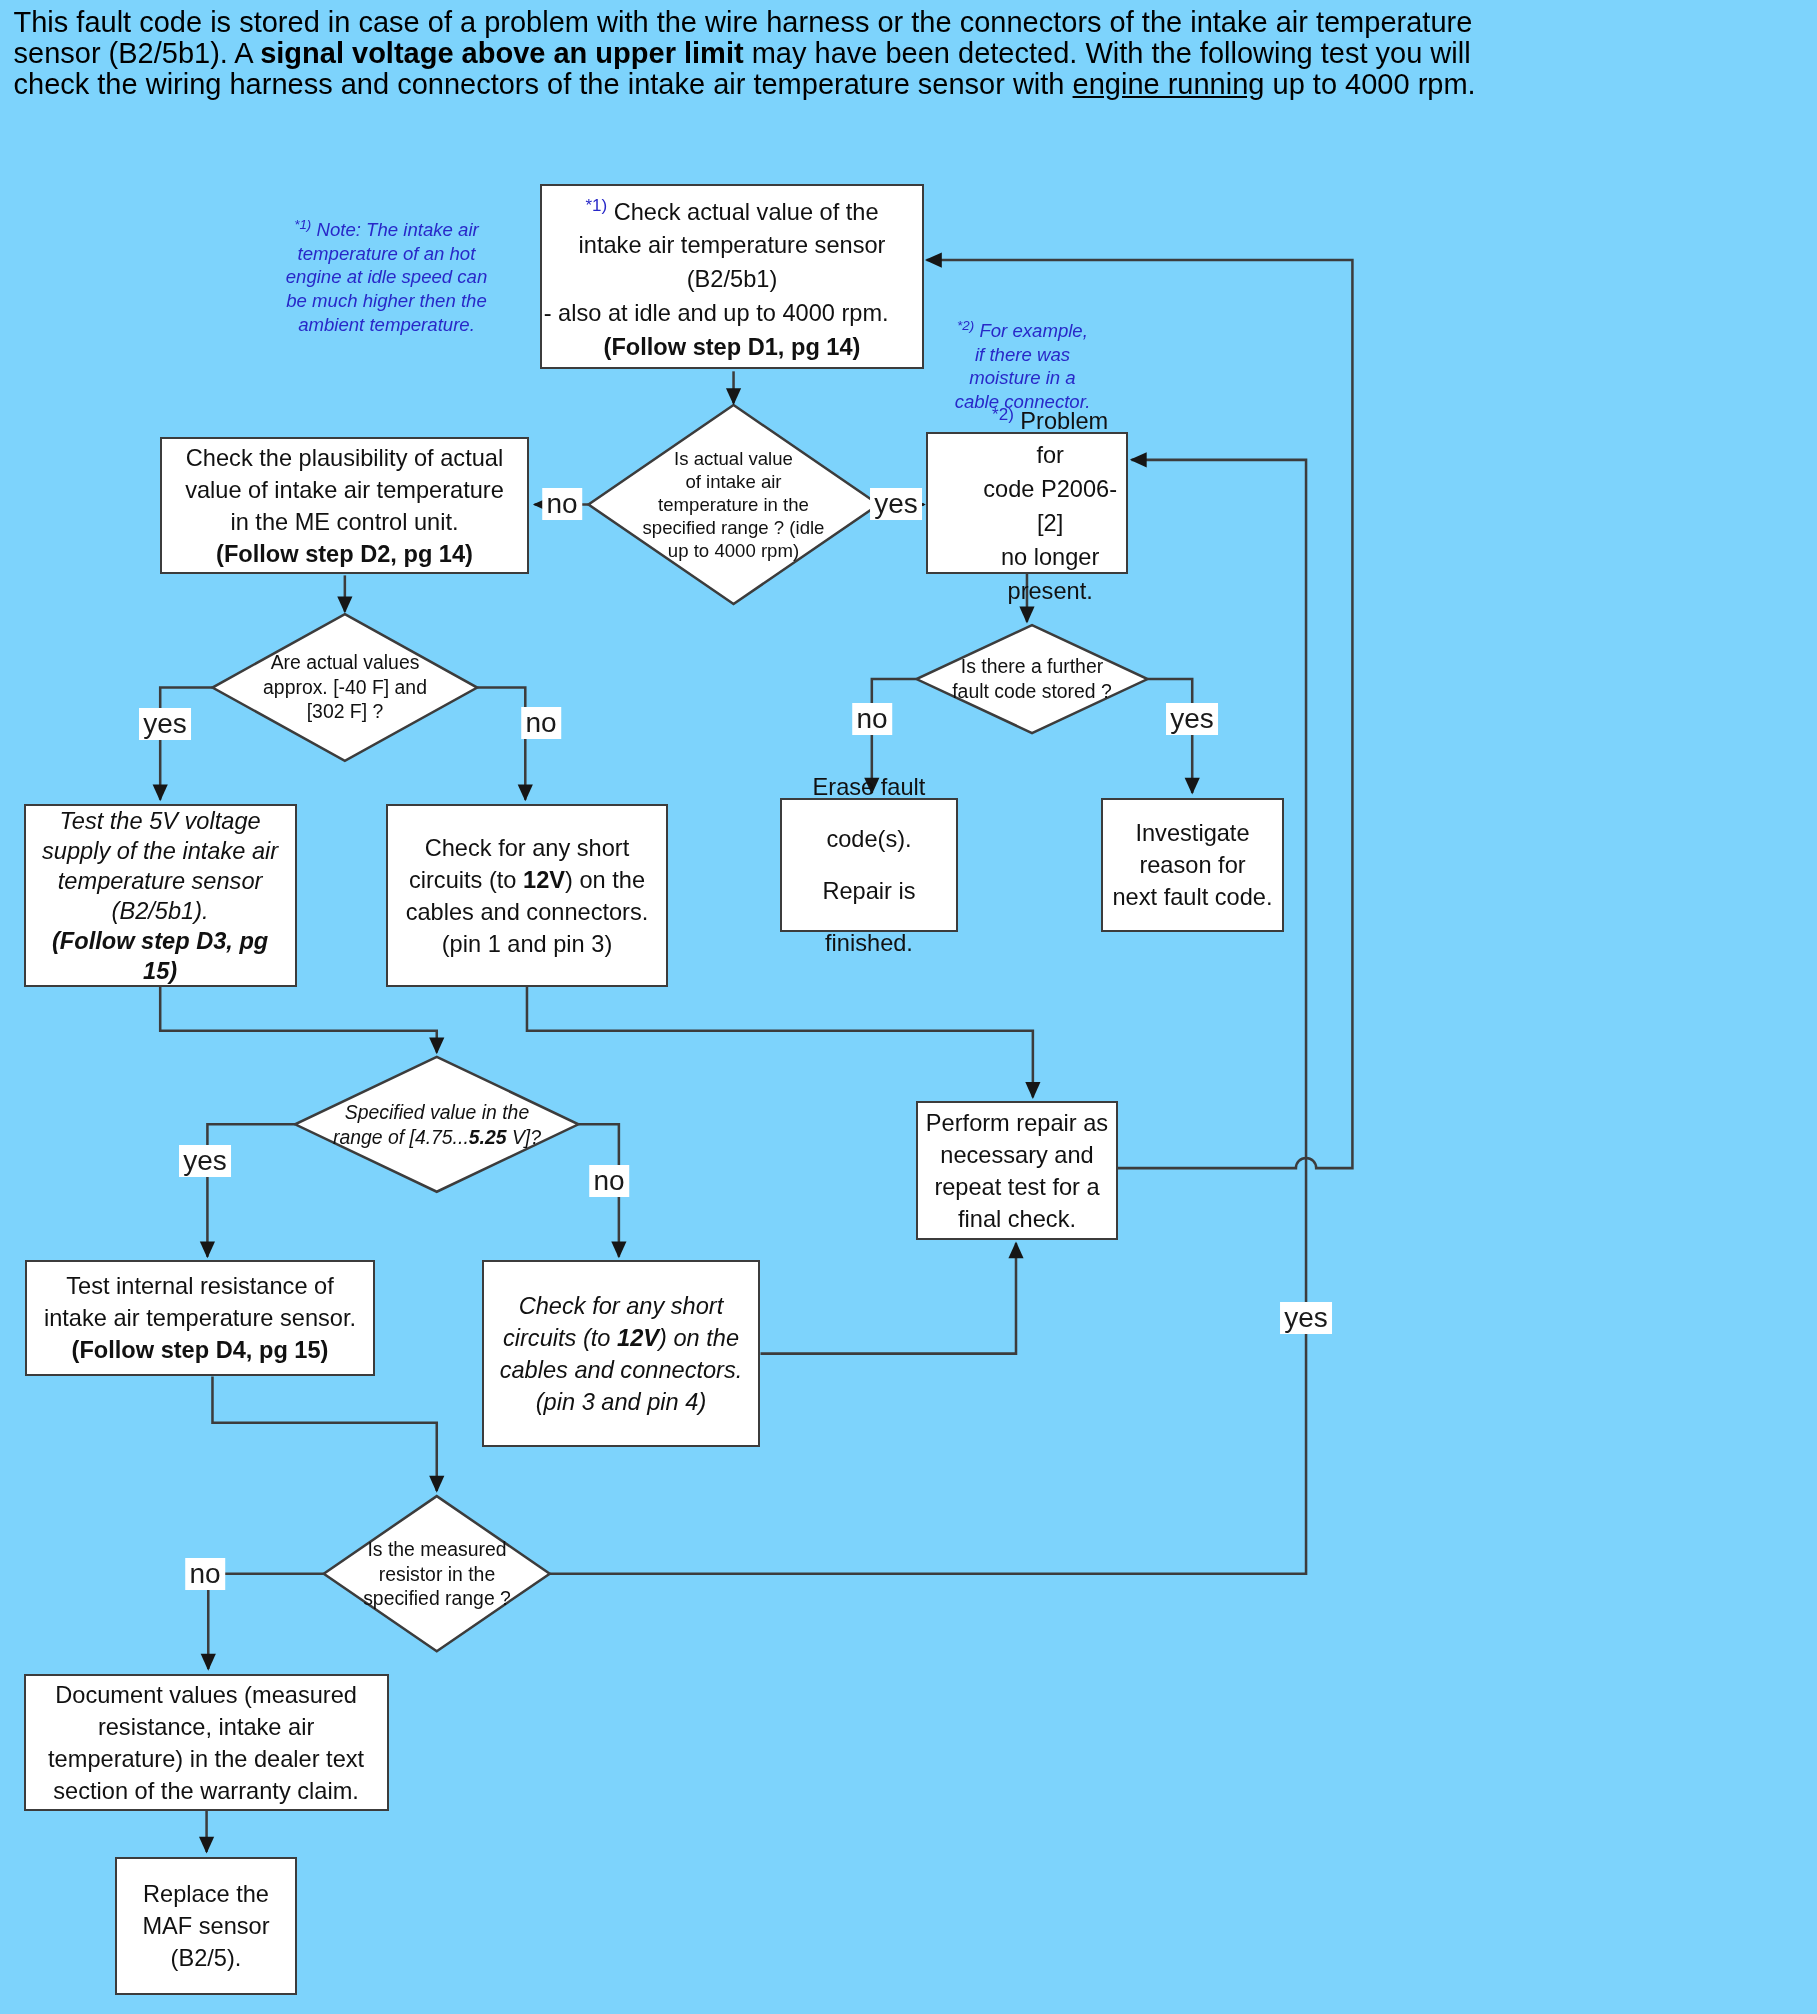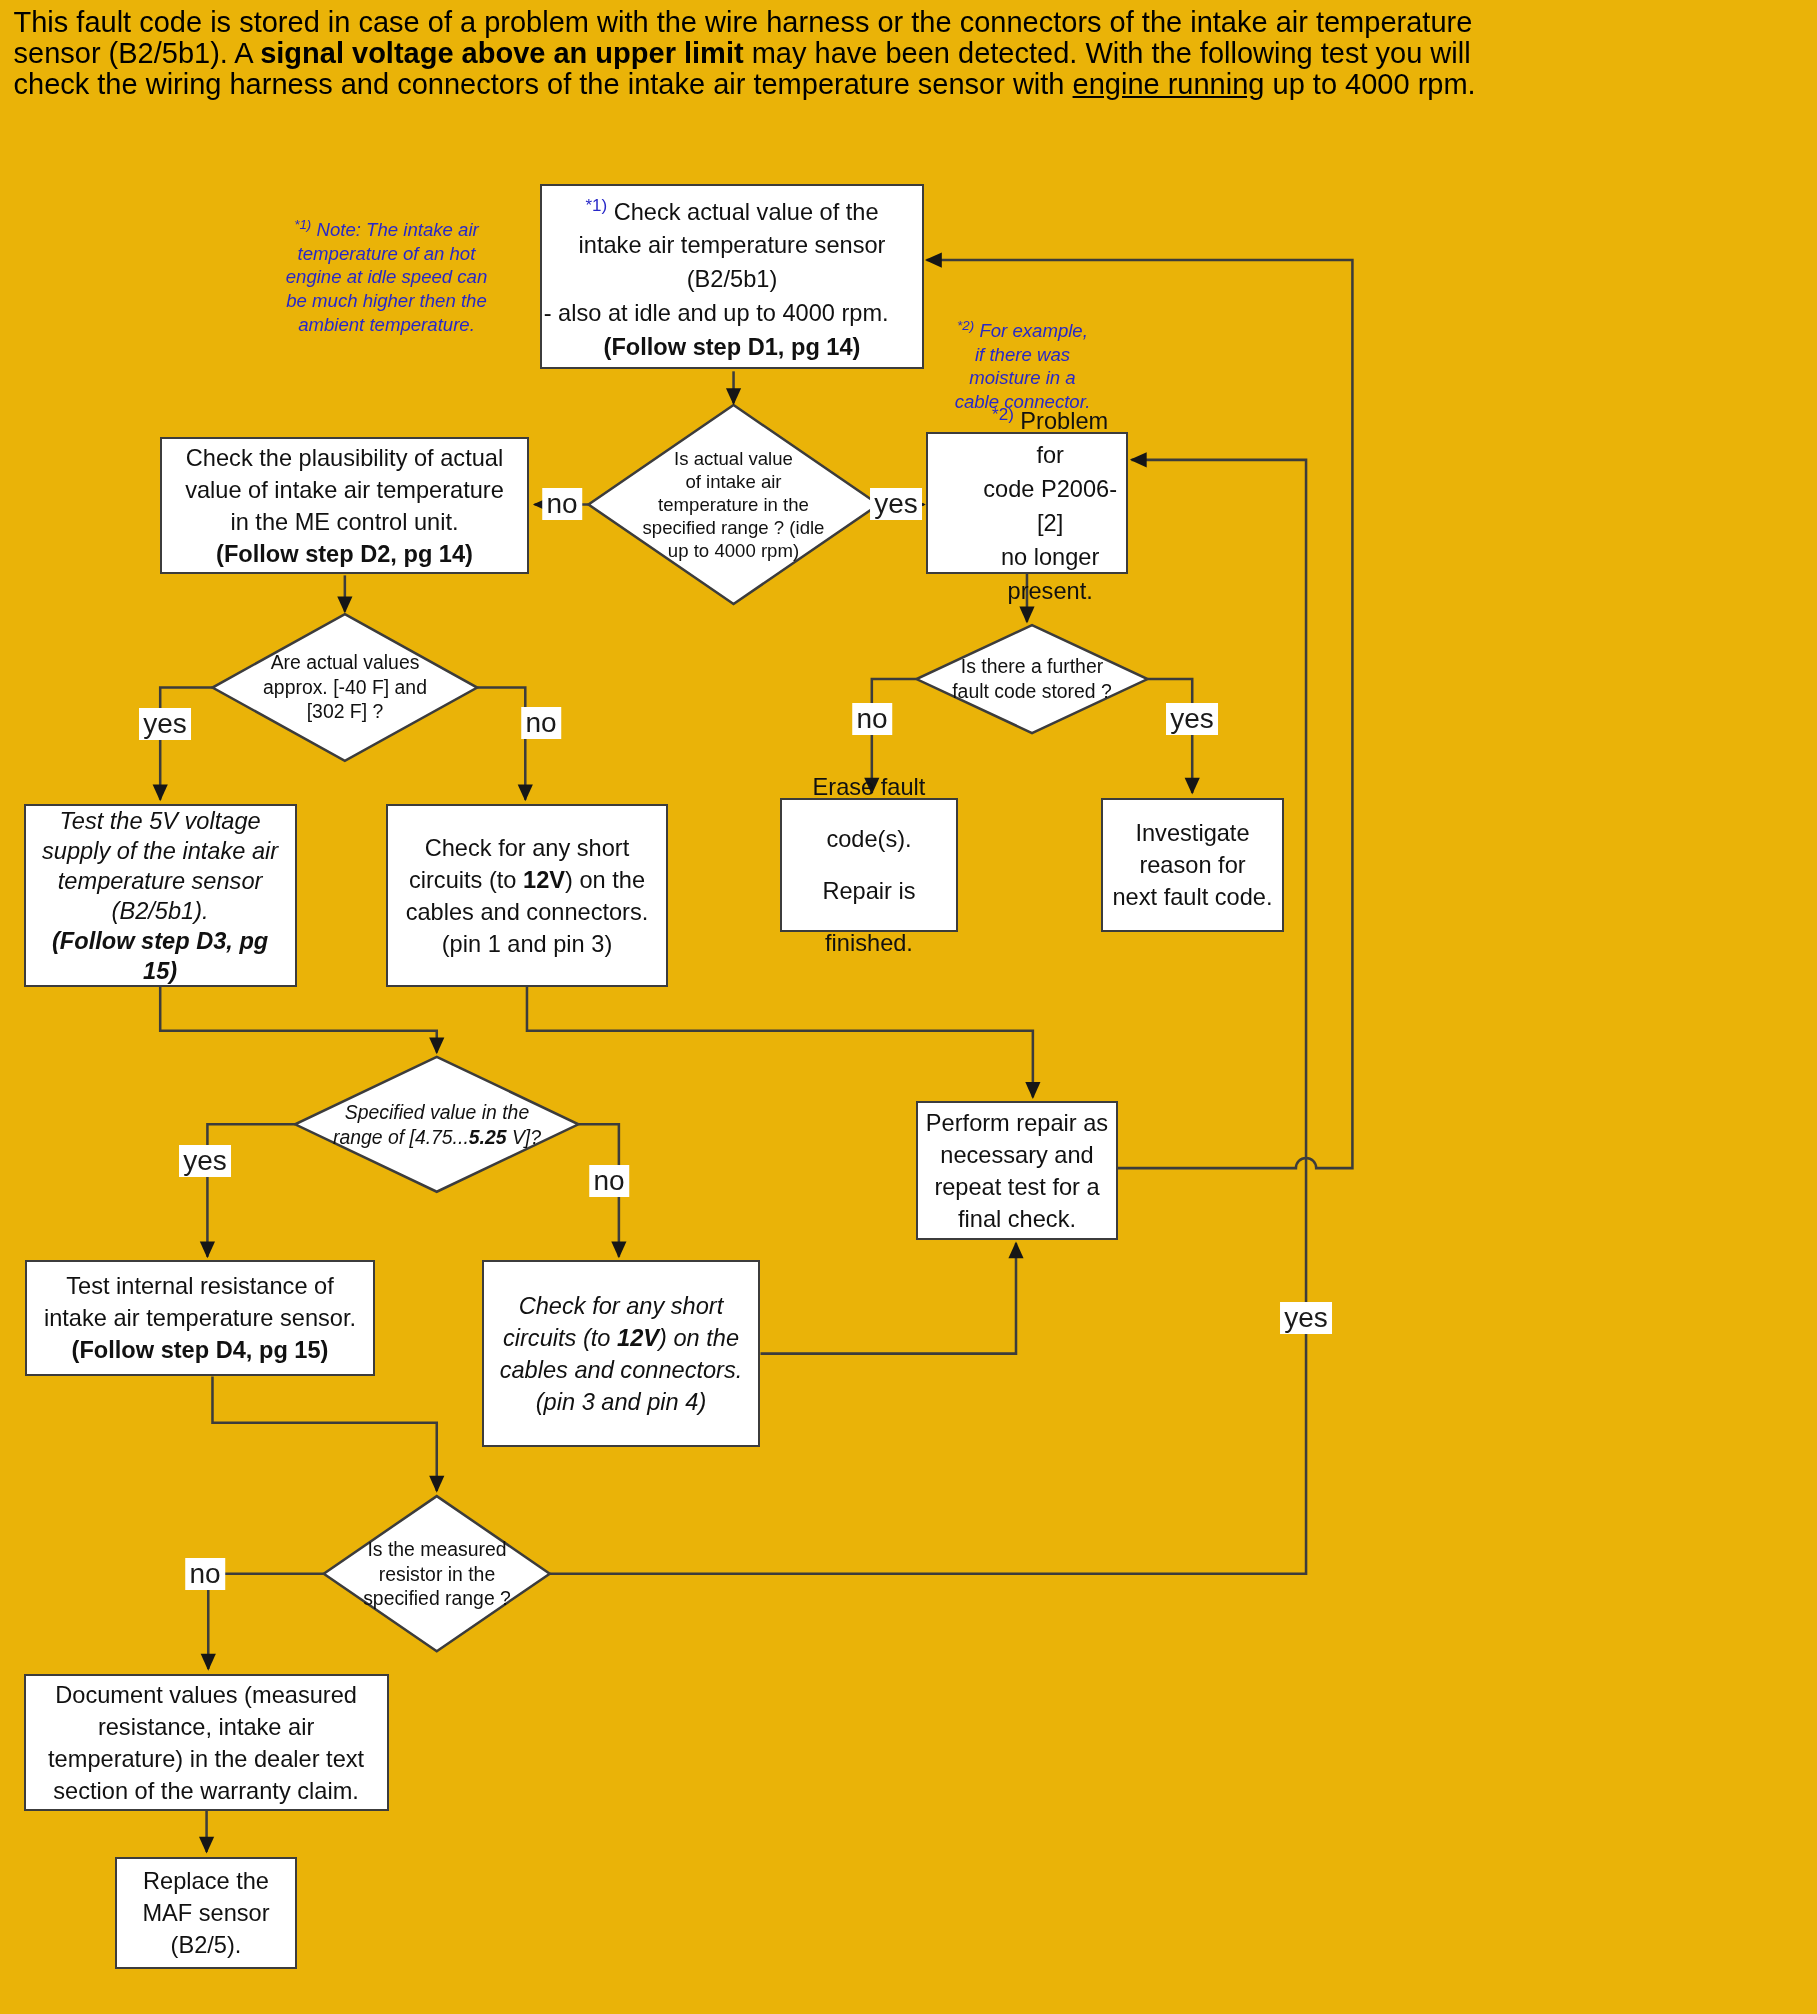--- a/index.html
+++ b/index.html
@@ -1,16 +1,16 @@
 <!DOCTYPE html>
 <html style="font-size:13.5px"><head>
 <meta charset="utf-8">
 <style>
   html,body{margin:0;padding:0;background:#ffffff;}
-  .canvas{position:relative;width:1817px;height:2015px;background:#eab308;
+  .canvas{position:relative;width:1817px;height:2015px;background:#7dd3fc;
           font-family:"Liberation Sans", sans-serif;color:#111;overflow:hidden;}
   .hdr{position:absolute;left:13.5px;top:6.7px;width:1796px;font-size:29px;line-height:31px;color:#000;}
   .hdr .b{font-weight:bold;}
   .hdr .u{text-decoration:underline;}
   svg.wires{position:absolute;left:0;top:0;}
   .box{position:absolute;box-sizing:border-box;background:#fff;border:2.5px solid #3c3c3c;
        display:flex;flex-direction:column;justify-content:center;text-align:center;
        font-size:23.6px;line-height:32px;padding:0 1.7px;}
   .box .bold{font-weight:bold;}
   .box .left{text-align:left;}
@@ -172,21 +172,21 @@
     <div>(pin 3 and pin 4)</div>
   </div>
 
   <div class="box" style="left:23.6px;top:1674px;width:365px;height:137px;">
     <div>Document values (measured</div>
     <div>resistance, intake air</div>
     <div>temperature) in the dealer text</div>
     <div>section of the warranty claim.</div>
   </div>
 
-  <div class="box" style="left:115px;top:1857px;width:182px;height:112px;">
+  <div class="box" style="left:115px;top:1857px;width:182px;height:138px;">
     <div>Replace the</div>
     <div>MAF sensor</div>
     <div>(B2/5).</div>
   </div>
 
   <div class="dtext dtext1" style="left:590px;top:447px;width:287px;">
     <div>Is actual value</div>
     <div>of intake air</div>
     <div>temperature in the</div>
     <div>specified range ? (idle</div>

